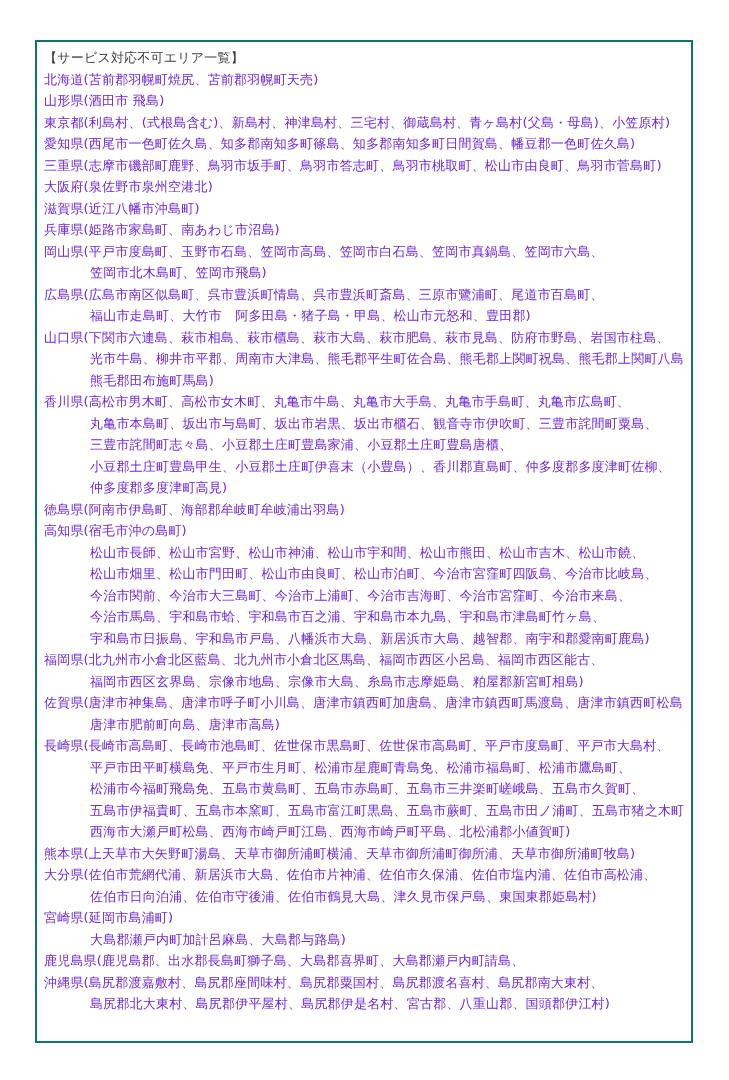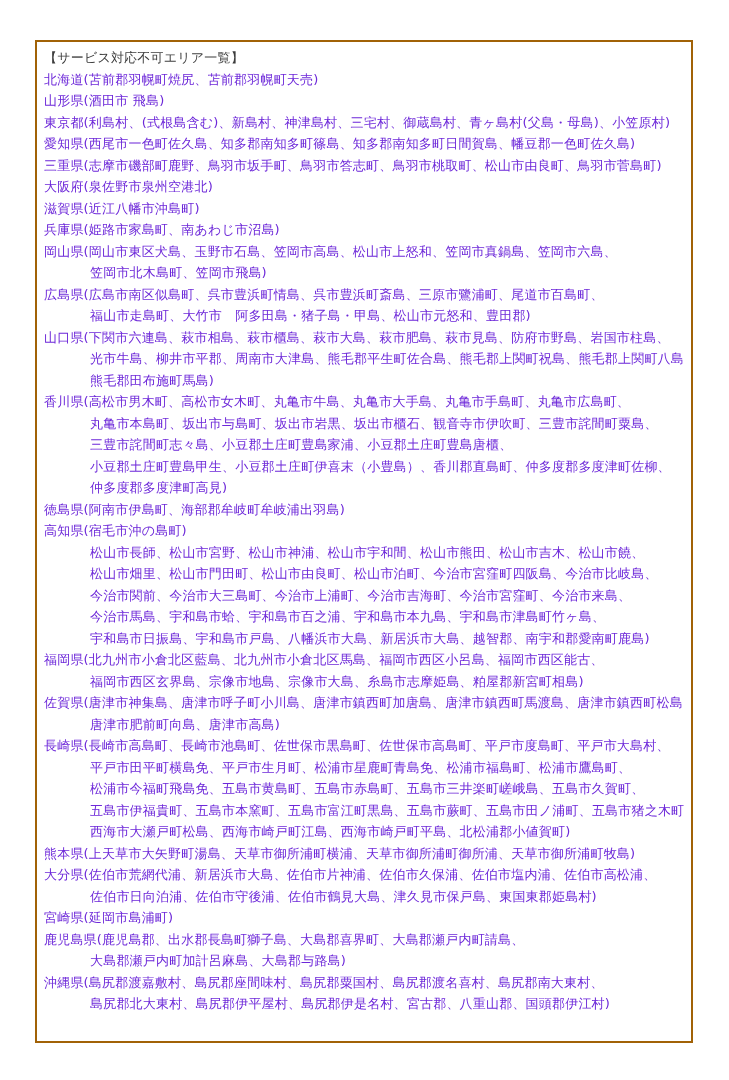--- a/index.html
+++ b/index.html
@@ -16,21 +16,21 @@
     height: 1080px;
     background: #ffffff;
     overflow: hidden;
   }
   .list-box {
     position: absolute;
     left: 35px;
     top: 40px;
     width: 658px;
     height: 1003px;
-    border: 2px solid #a16207;
+    border: 2px solid #0f766e;
     box-sizing: border-box;
     padding: 5px 8px 0 7px;
     background: #ffffff;
     overflow: hidden;
   }
   .line {
     font-size: 13px;
     line-height: 21.5px;
     color: #6d28d9;
     white-space: pre;
@@ -51,21 +51,21 @@
     <div class="line title">【サービス対応不可エリア一覧】</div>
     <div>
         <div class="line">北海道(苫前郡羽幌町焼尻、苫前郡羽幌町天売)</div>
         <div class="line">山形県(酒田市 飛島)</div>
         <div class="line">東京都(利島村、(式根島含む)、新島村、神津島村、三宅村、御蔵島村、青ヶ島村(父島・母島)、小笠原村)</div>
         <div class="line">愛知県(西尾市一色町佐久島、知多郡南知多町篠島、知多郡南知多町日間賀島、幡豆郡一色町佐久島)</div>
         <div class="line">三重県(志摩市磯部町鹿野、鳥羽市坂手町、鳥羽市答志町、鳥羽市桃取町、松山市由良町、鳥羽市菅島町)</div>
         <div class="line">大阪府(泉佐野市泉州空港北)</div>
         <div class="line">滋賀県(近江八幡市沖島町)</div>
         <div class="line">兵庫県(姫路市家島町、南あわじ市沼島)</div>
-        <div class="line">岡山県(岡山市東区犬島、玉野市石島、笠岡市高島、松山市上怒和、笠岡市真鍋島、笠岡市六島、</div>
+        <div class="line">岡山県(平戸市度島町、玉野市石島、笠岡市高島、笠岡市白石島、笠岡市真鍋島、笠岡市六島、</div>
         <div class="line cont">笠岡市北木島町、笠岡市飛島)</div>
         <div class="line">広島県(広島市南区似島町、呉市豊浜町情島、呉市豊浜町斎島、三原市鷺浦町、尾道市百島町、</div>
         <div class="line cont">福山市走島町、大竹市　阿多田島・猪子島・甲島、松山市元怒和、豊田郡)</div>
         <div class="line">山口県(下関市六連島、萩市相島、萩市櫃島、萩市大島、萩市肥島、萩市見島、防府市野島、岩国市柱島、</div>
         <div class="line cont">光市牛島、柳井市平郡、周南市大津島、熊毛郡平生町佐合島、熊毛郡上関町祝島、熊毛郡上関町八島</div>
         <div class="line cont">熊毛郡田布施町馬島)</div>
         <div class="line">香川県(高松市男木町、高松市女木町、丸亀市牛島、丸亀市大手島、丸亀市手島町、丸亀市広島町、</div>
         <div class="line cont">丸亀市本島町、坂出市与島町、坂出市岩黒、坂出市櫃石、観音寺市伊吹町、三豊市詫間町粟島、</div>
         <div class="line cont">三豊市詫間町志々島、小豆郡土庄町豊島家浦、小豆郡土庄町豊島唐櫃、</div>
         <div class="line cont">小豆郡土庄町豊島甲生、小豆郡土庄町伊喜末（小豊島）、香川郡直島町、仲多度郡多度津町佐柳、</div>
@@ -83,19 +83,19 @@
         <div class="line cont">唐津市肥前町向島、唐津市高島)</div>
         <div class="line">長崎県(長崎市高島町、長崎市池島町、佐世保市黒島町、佐世保市高島町、平戸市度島町、平戸市大島村、</div>
         <div class="line cont">平戸市田平町横島免、平戸市生月町、松浦市星鹿町青島免、松浦市福島町、松浦市鷹島町、</div>
         <div class="line cont">松浦市今福町飛島免、五島市黄島町、五島市赤島町、五島市三井楽町嵯峨島、五島市久賀町、</div>
         <div class="line cont">五島市伊福貴町、五島市本窯町、五島市富江町黒島、五島市蕨町、五島市田ノ浦町、五島市猪之木町</div>
         <div class="line cont">西海市大瀬戸町松島、西海市崎戸町江島、西海市崎戸町平島、北松浦郡小値賀町)</div>
         <div class="line">熊本県(上天草市大矢野町湯島、天草市御所浦町横浦、天草市御所浦町御所浦、天草市御所浦町牧島)</div>
         <div class="line">大分県(佐伯市荒網代浦、新居浜市大島、佐伯市片神浦、佐伯市久保浦、佐伯市塩内浦、佐伯市高松浦、</div>
         <div class="line cont">佐伯市日向泊浦、佐伯市守後浦、佐伯市鶴見大島、津久見市保戸島、東国東郡姫島村)</div>
         <div class="line">宮崎県(延岡市島浦町)</div>
+        <div class="line cont">大島郡瀬戸内町加計呂麻島、大島郡与路島)</div>
         <div class="line">鹿児島県(鹿児島郡、出水郡長島町獅子島、大島郡喜界町、大島郡瀬戸内町請島、</div>
-        <div class="line cont">大島郡瀬戸内町加計呂麻島、大島郡与路島)</div>
         <div class="line">沖縄県(島尻郡渡嘉敷村、島尻郡座間味村、島尻郡粟国村、島尻郡渡名喜村、島尻郡南大東村、</div>
         <div class="line cont">島尻郡北大東村、島尻郡伊平屋村、島尻郡伊是名村、宮古郡、八重山郡、国頭郡伊江村)</div>
       </div>
   </div>
 </div>
 
 </body></html>

